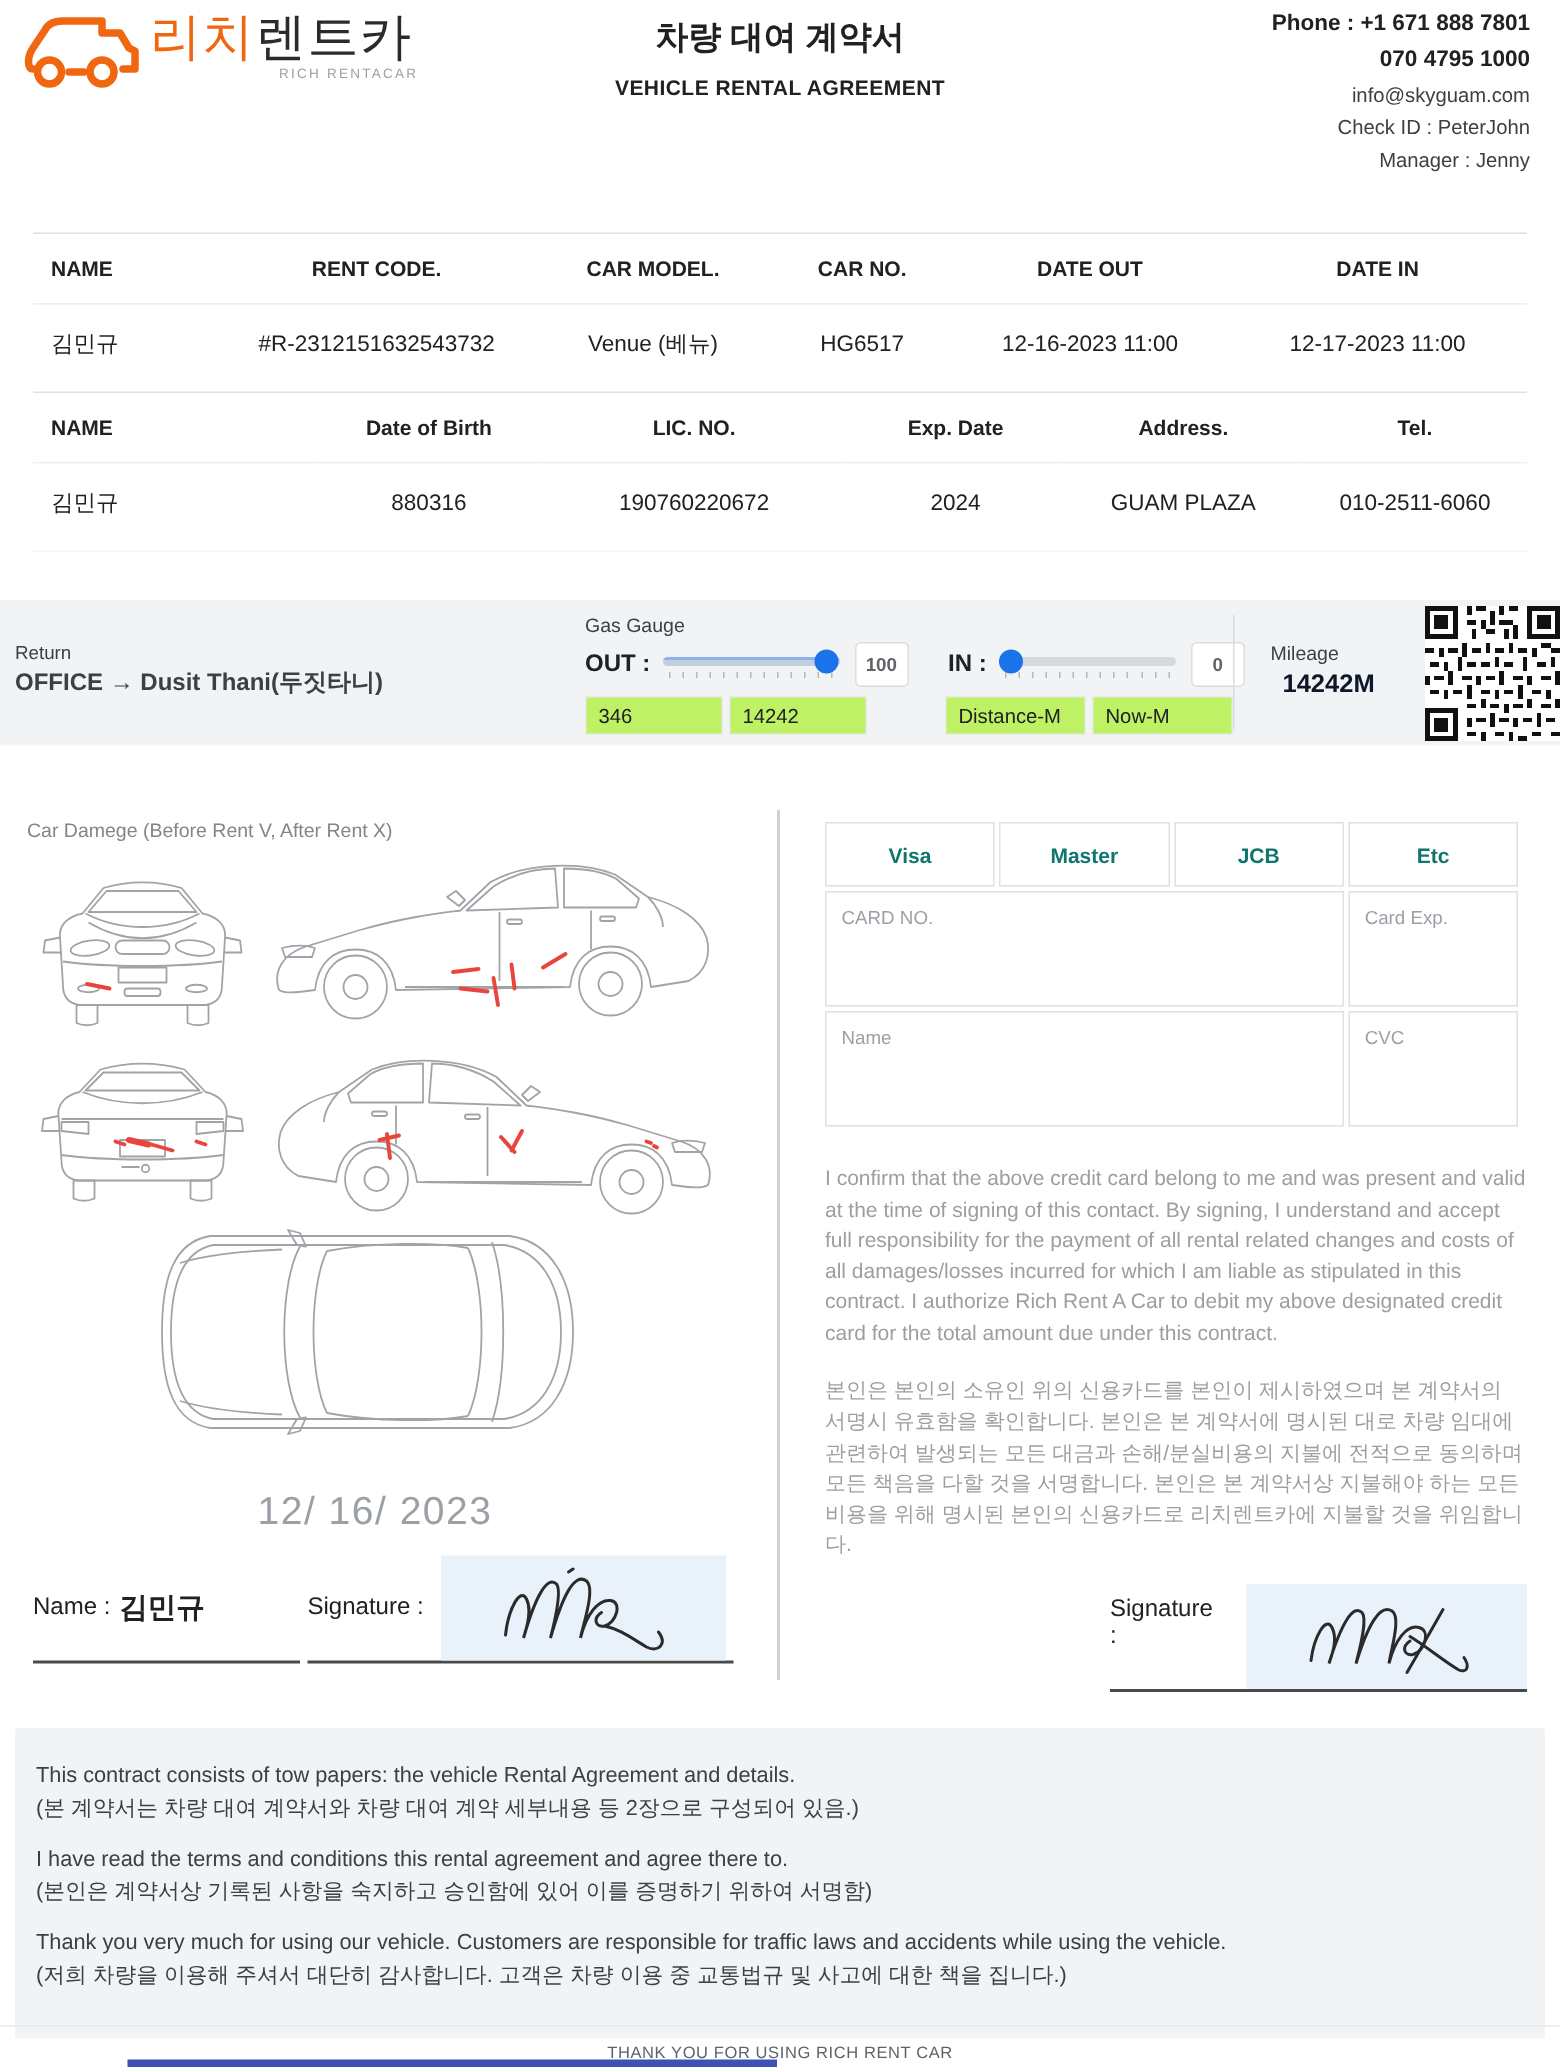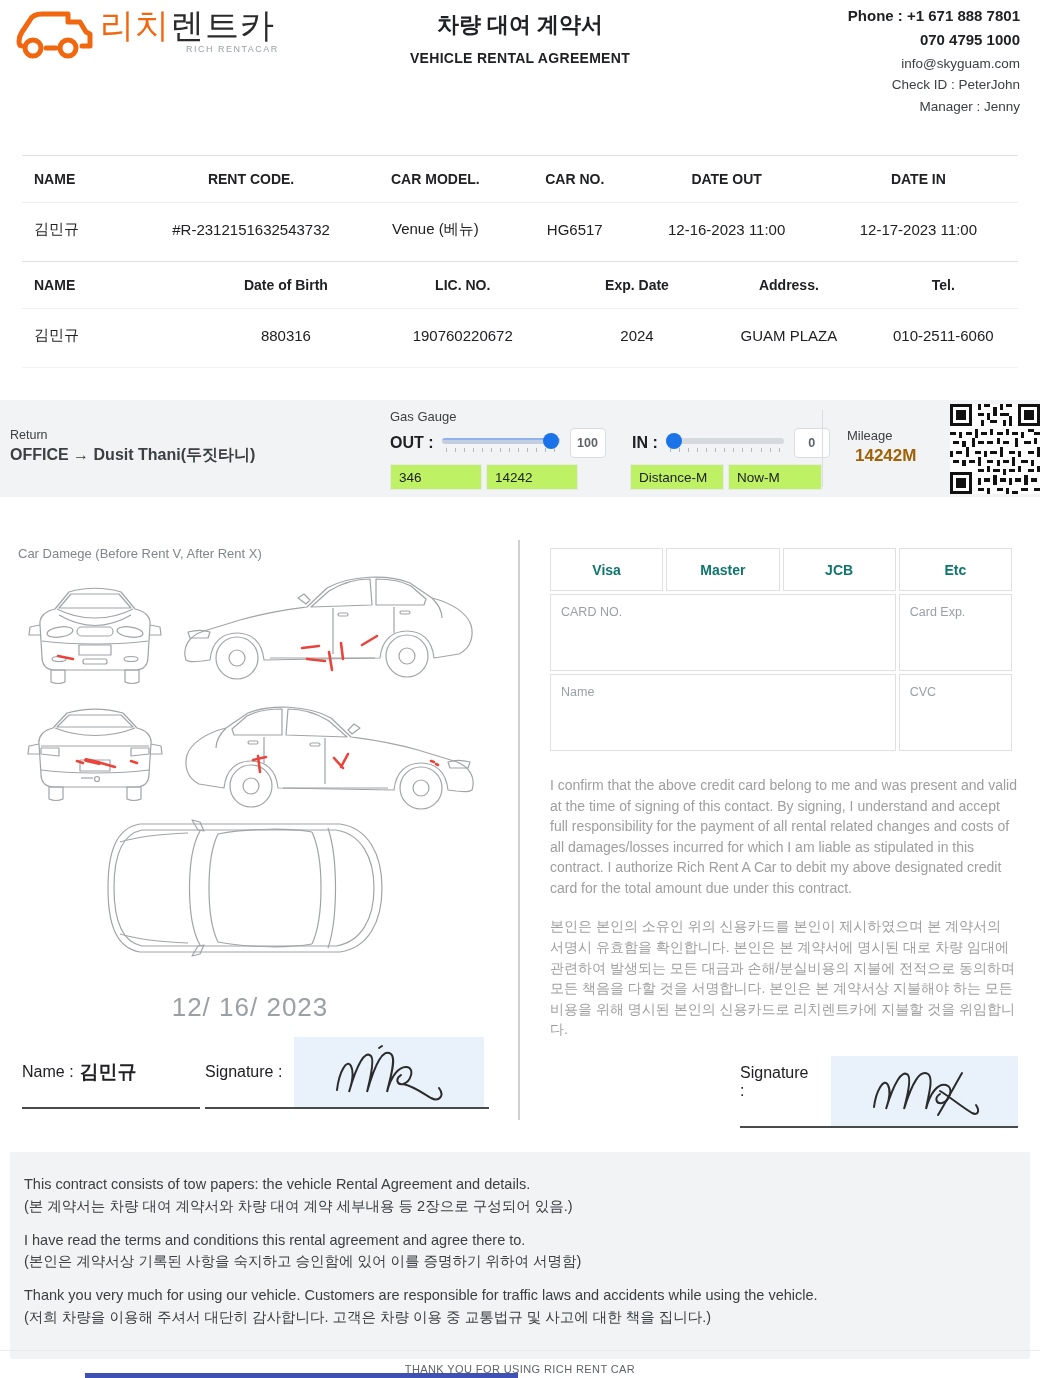--- a/index.html
+++ b/index.html
@@ -51,21 +51,21 @@
   .field-row { position:absolute; top:64px; display:flex; }
   .field { height:26px; background:#bef264; border:1px solid #e8eaed; font-size:13.5px; color:#202124; padding:0 8px; font-family:inherit; }
   .fr-out { left:390px; }
   .fr-out .field { width:92px; margin-right:4px; }
   .fr-in { left:630px; }
   .fr-in .field { width:94px; margin-right:4px; }
   .in-row { left:632px; }
   .gauge-divider { position:absolute; left:822px; top:10px; height:77px; width:1px; background:#dadce0; }
   .mileage-block { position:absolute; left:847px; top:28px; }
   .mileage-label { font-size:13px; color:#3c4043; }
-  .mileage-value { font-size:17px; font-weight:bold; color:#a16207; margin-top:3px; margin-left:8px; }
+  .mileage-value { font-size:17px; font-weight:bold; color:#0f172a; margin-top:3px; margin-left:8px; }
   .qr { position:absolute; right:0; top:4px; width:90px; height:90px; background:#fff; }
 
   
   .main { position:absolute; left:0; top:540px; width:1040px; height:612px; }
   .col-divider { position:absolute; left:518px; top:0; width:2px; height:580px; background:#cfd1d4; }
   .damage-label { position:absolute; left:18px; top:6px; font-size:13px; color:#80868b; }
   .damage-canvas { position:absolute; left:0; top:0; width:518px; height:450px; }
   .carview { position:absolute; }
   .carview svg { display:block; }
   .red-overlay { position:absolute; left:0; top:0; }

